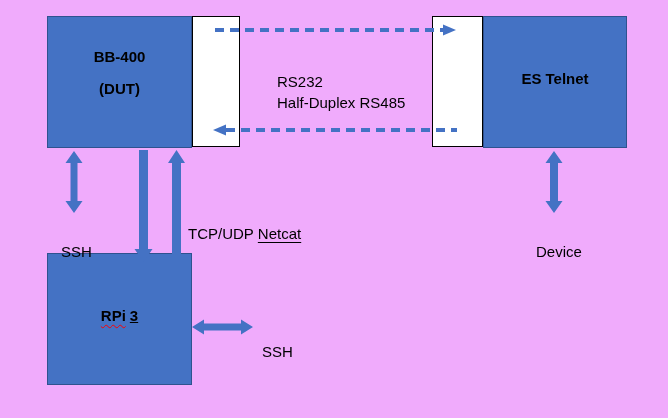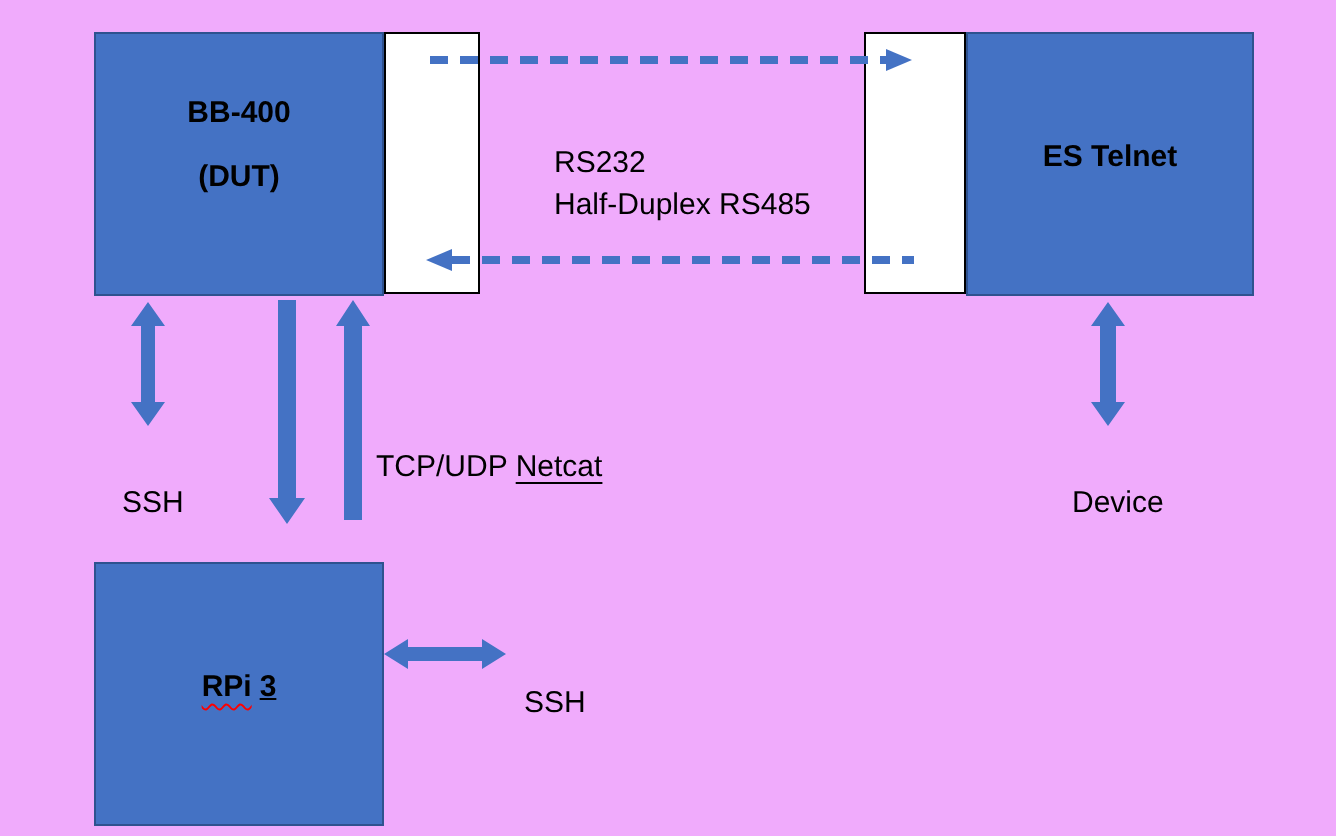--- a/index.html
+++ b/index.html
@@ -19,21 +19,21 @@
     display:flex;
     flex-direction:column;
     align-items:center;
     font-weight:bold;
     font-size:15px;
     line-height:19px;
     color:#000;
   }
   .node-bb400{left:47px;top:16px;width:145px;height:132px;padding-top:30px;gap:13px;}
   .node-es{left:483px;top:16px;width:144px;height:132px;padding-top:52px;}
-  .node-rpi{left:47px;top:281px;width:145px;height:132px;padding-top:52px;}
+  .node-rpi{left:47px;top:253px;width:145px;height:132px;padding-top:52px;}
   .port{
     position:absolute;
     background:#fff;
     border:1.4px solid #000;
     box-sizing:border-box;
   }
   .port-left{left:192px;top:16px;width:48px;height:131px;}
   .port-right{left:432px;top:16px;width:51px;height:131px;}
   .arrow-layer{position:absolute;left:0;top:0;width:668px;height:418px;}
   .label{

